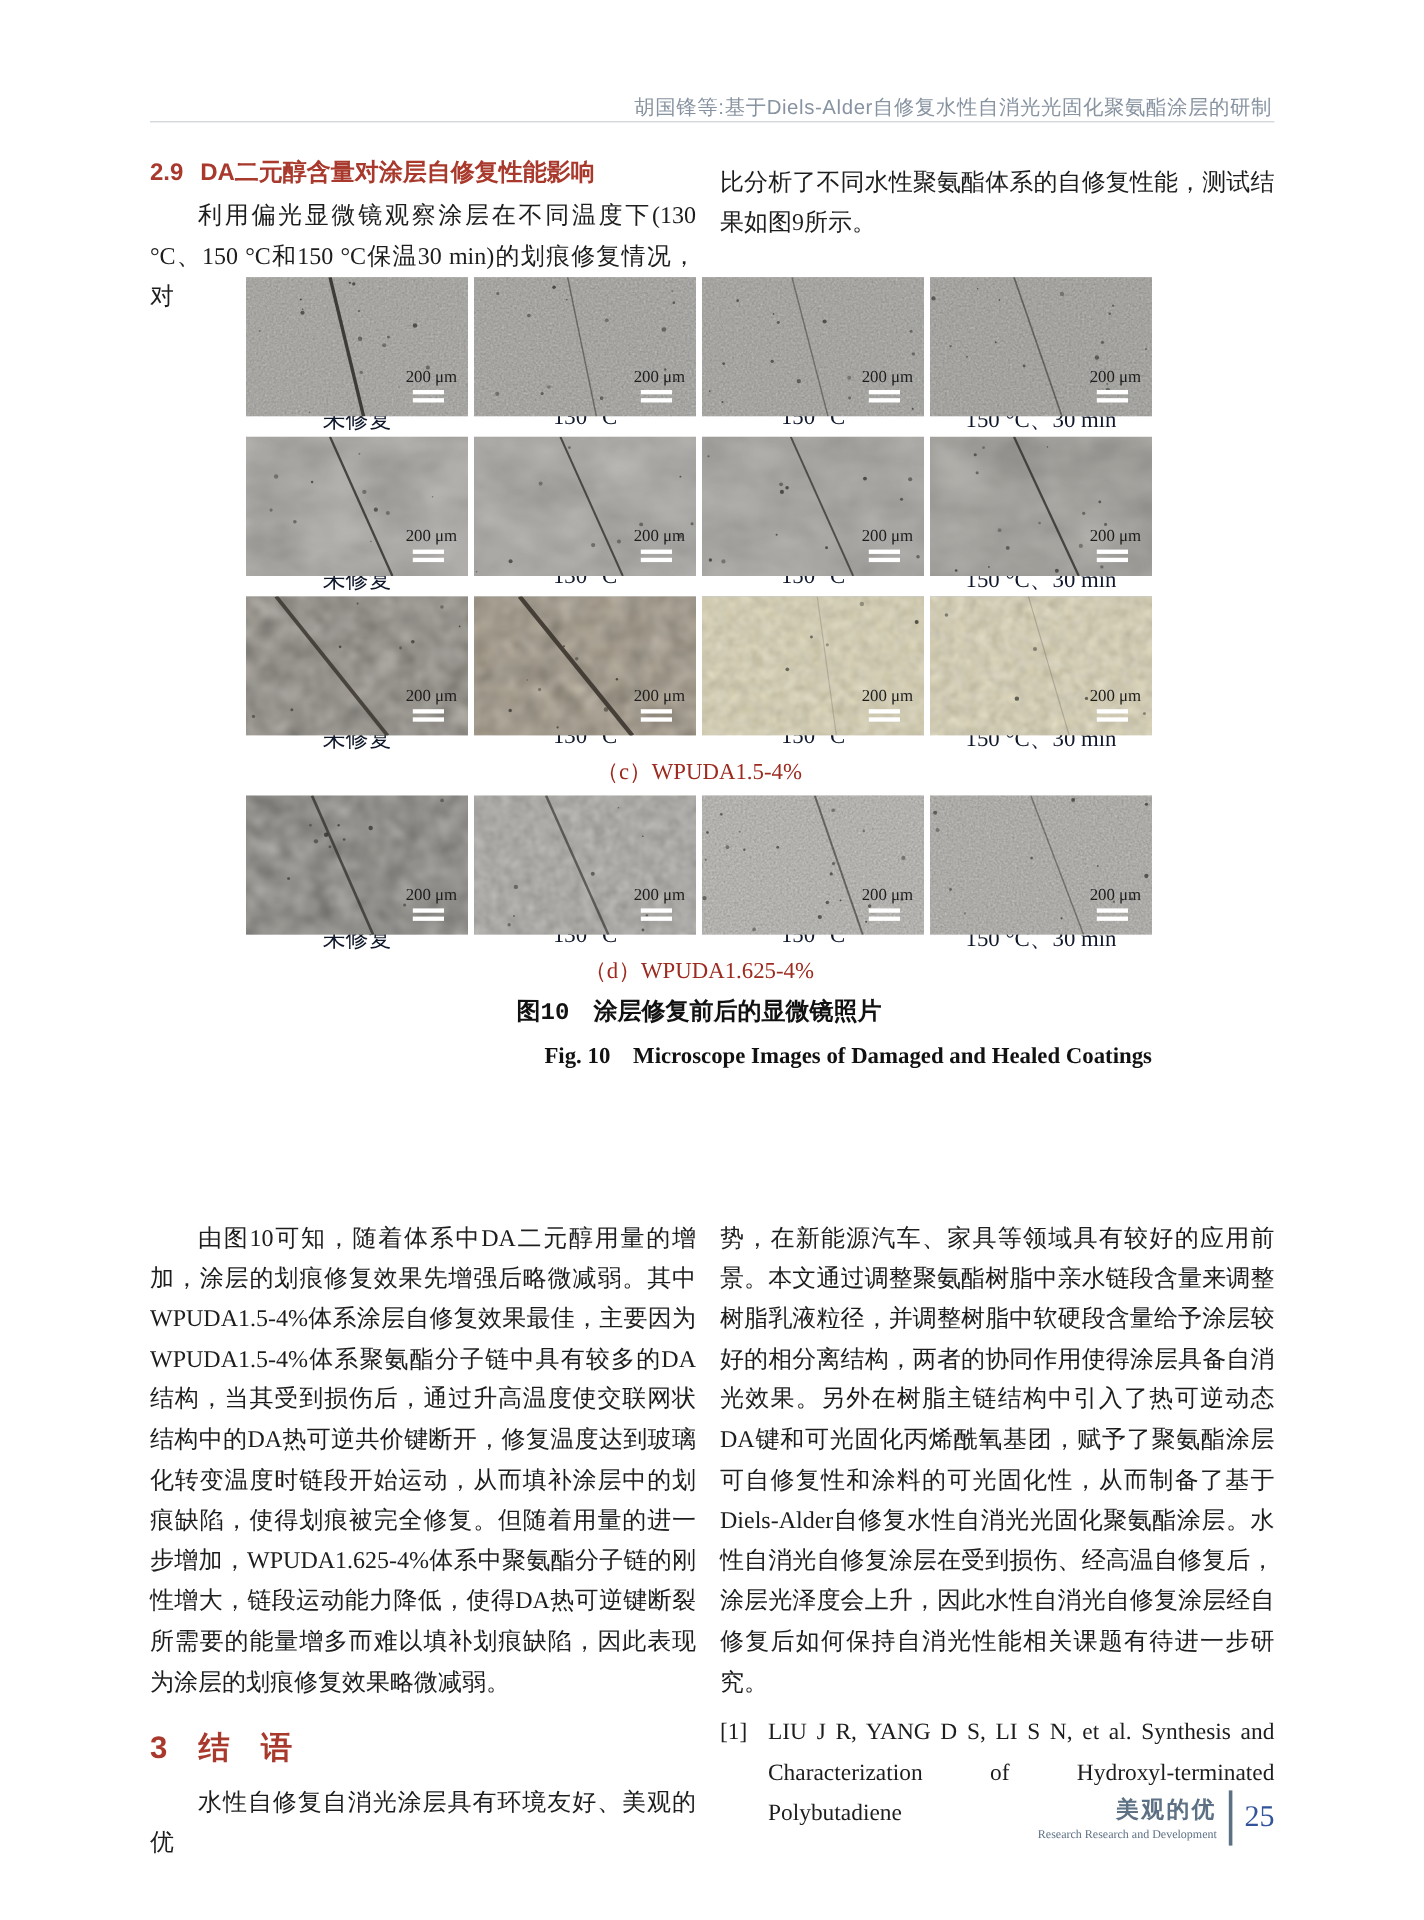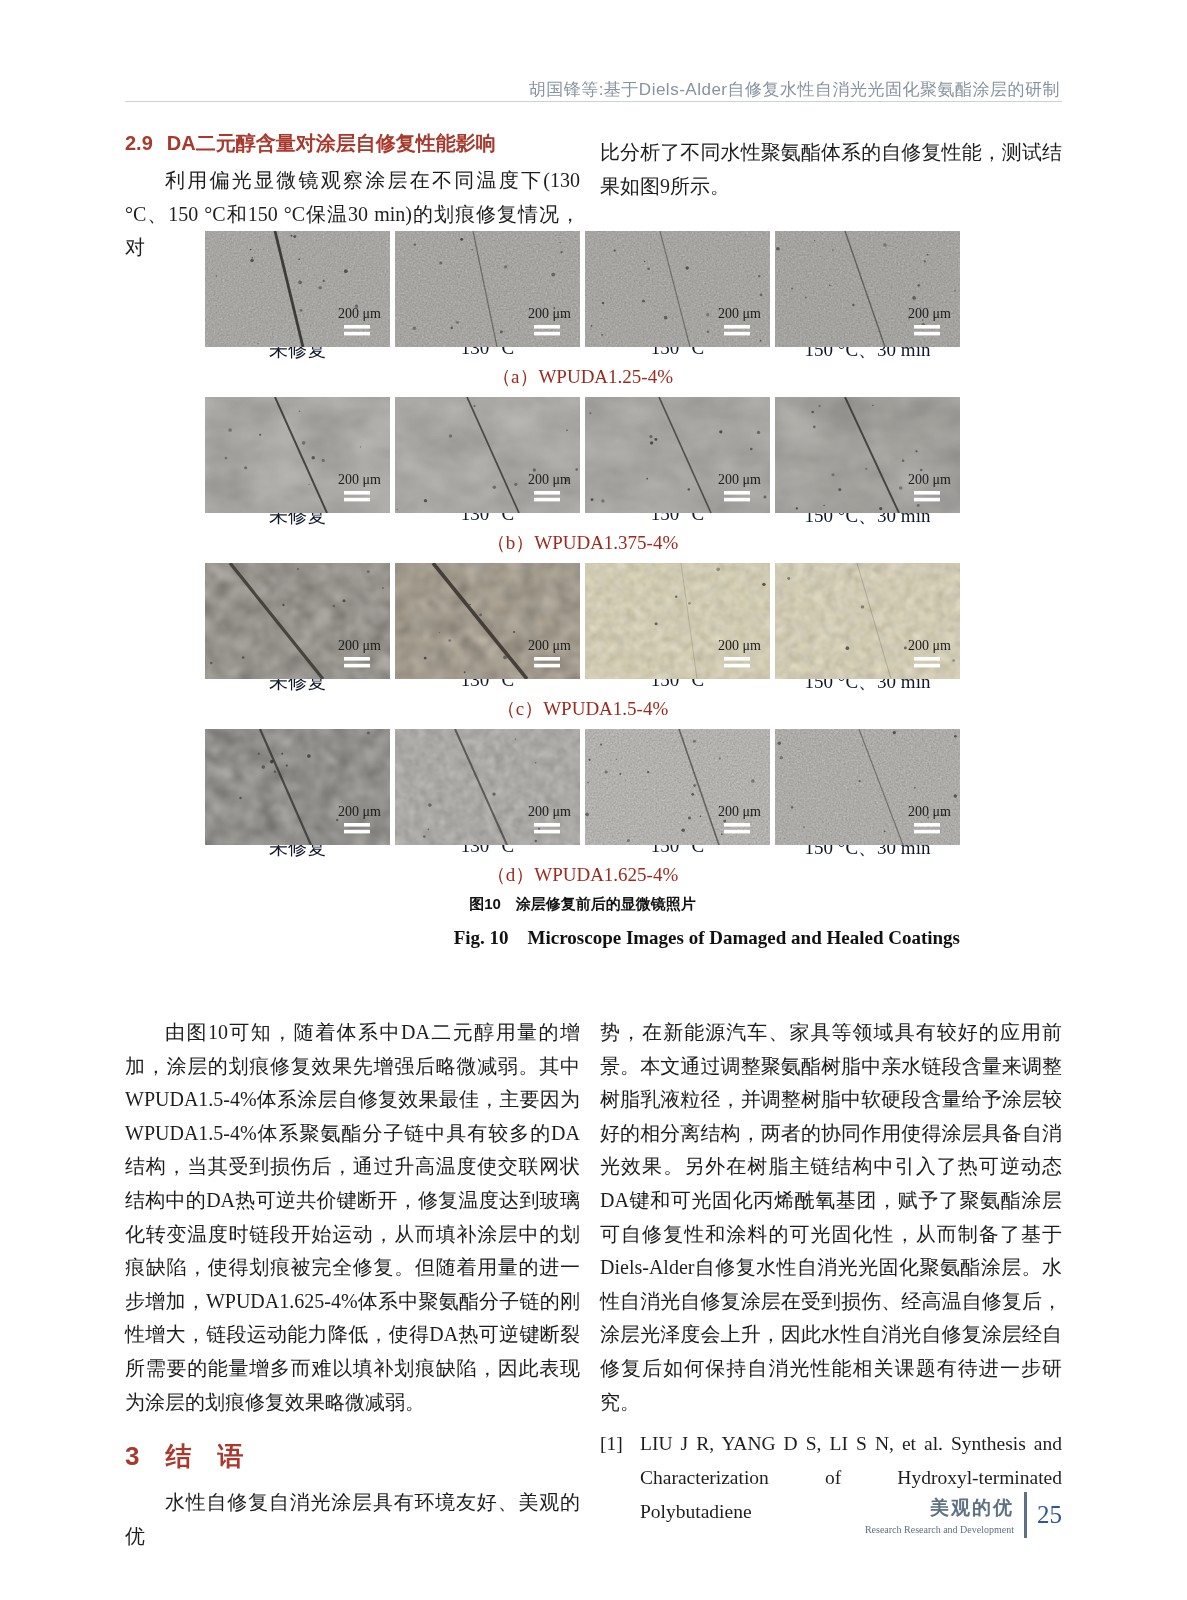--- a/index.html
+++ b/index.html
@@ -42,22 +42,22 @@
   .fig-imgrow{display:flex;gap:5px;}
   .micro-cell{width:185px;height:101px;position:relative;background:#b5b4b0;flex:0 0 auto;}
   .micro-cell svg{display:block;}
   .fig-labelrow{display:flex;gap:5px;margin:5px 0 1px;}
   .fig-collabel{flex:1 1 0;text-align:center;font-size:19px;color:#0f172a;}
   .fig-subcaption{
     text-align:center;font-size:19px;color:#9c2a1e;
     margin:1px 0 7px;
   }
   .fig-caption-cn{
-    text-align:center;font-family:Liberation Sans, sans-serif;
-    font-weight:bold;font-size:15px;color:#111;
+    text-align:center;font-family:Liberation Mono, monospace;
+    font-weight:bold;font-size:20px;color:#111;
   }
   .fig-caption-en{
     text-align:right;font-weight:bold;font-size:19px;color:#111;margin-top:11px;
   }
   
   .col-left-bot{position:absolute;left:125px;top:1016px;width:455px;}
   .col-right-bot{position:absolute;left:600px;top:1016px;width:462px;}
   .sec3-heading{
     font-family:"Liberation Sans","DejaVu Sans",sans-serif;
     font-weight:bold;font-size:26px;color:#a8392c;
@@ -254,21 +254,20 @@
   <rect x="139" y="100.8" width="26" height="3.6" fill="#ffffff"></rect>
 </svg>
           </div>
         </div>
         <div class="fig-labelrow">
           <div class="fig-collabel">未修复</div>
           <div class="fig-collabel">130 °C</div>
           <div class="fig-collabel">150 °C</div>
           <div class="fig-collabel">150 °C、30 min</div>
         </div>
-        <div class="fig-subcaption">（a）WPUDA1.25-4%</div>
         <div class="fig-imgrow">
           <div class="micro-cell">
 <svg width="185" height="116" viewBox="0 0 185 116" preserveAspectRatio="none" xmlns="http://www.w3.org/2000/svg">
   <defs>
     <filter id="fd4">
                   <feTurbulence type="fractalNoise" baseFrequency="0.020 0.030" numOctaves="3" seed="13"></feTurbulence>
                   <feColorMatrix type="matrix" values="0 0 0 0 0  0 0 0 0 0  0 0 0 0 0  0.45 0.45 0.45 0 -0.28"></feColorMatrix>
                 </filter>
     <filter id="fl4">
                   <feTurbulence type="fractalNoise" baseFrequency="0.020 0.030" numOctaves="3" seed="14"></feTurbulence>
@@ -395,21 +394,20 @@
   <rect x="139" y="100.8" width="26" height="3.6" fill="#ffffff"></rect>
 </svg>
           </div>
         </div>
         <div class="fig-labelrow">
           <div class="fig-collabel">未修复</div>
           <div class="fig-collabel">130 °C</div>
           <div class="fig-collabel">150 °C</div>
           <div class="fig-collabel">150 °C、30 min</div>
         </div>
-        <div class="fig-subcaption">（b）WPUDA1.375-4%</div>
         <div class="fig-imgrow">
           <div class="micro-cell">
 <svg width="185" height="116" viewBox="0 0 185 116" preserveAspectRatio="none" xmlns="http://www.w3.org/2000/svg">
   <defs>
     <filter id="fd8">
                   <feTurbulence type="fractalNoise" baseFrequency="0.055" numOctaves="2" seed="25"></feTurbulence>
                   <feColorMatrix type="matrix" values="0 0 0 0 0  0 0 0 0 0  0 0 0 0 0  0.45 0.45 0.45 0 -0.28"></feColorMatrix>
                 </filter>
     <filter id="fl8">
                   <feTurbulence type="fractalNoise" baseFrequency="0.055" numOctaves="2" seed="26"></feTurbulence>

